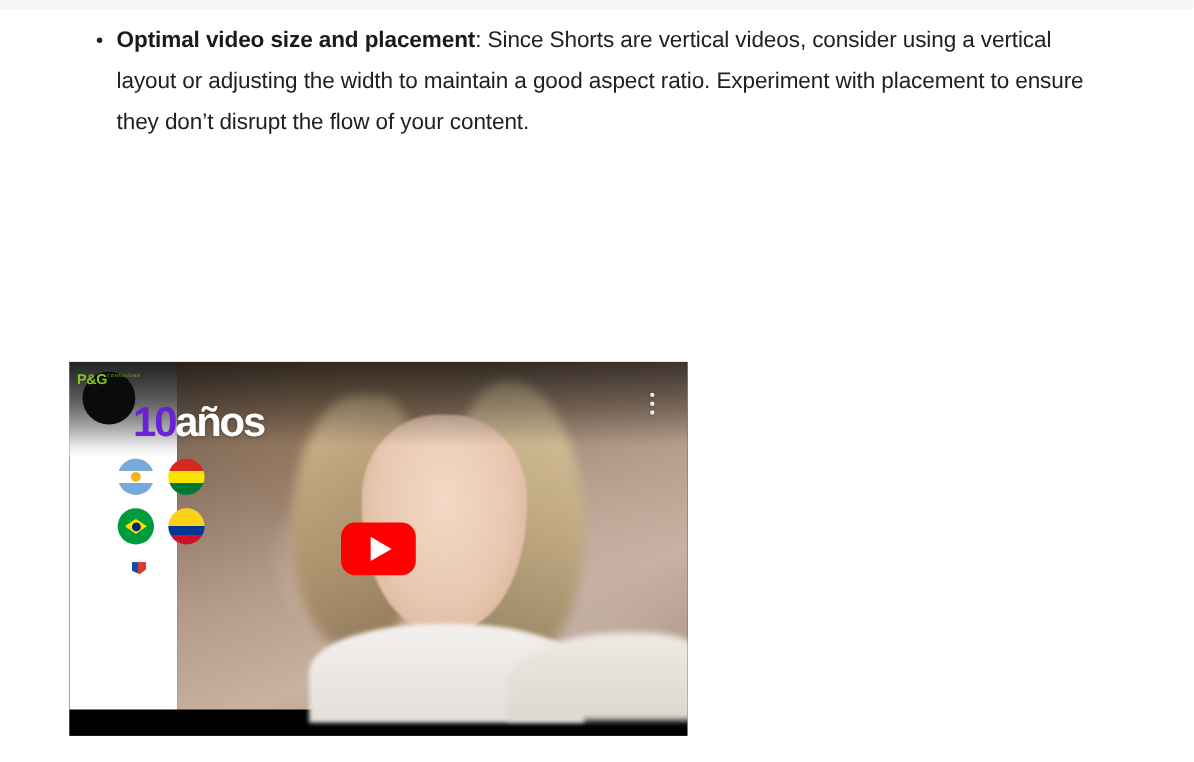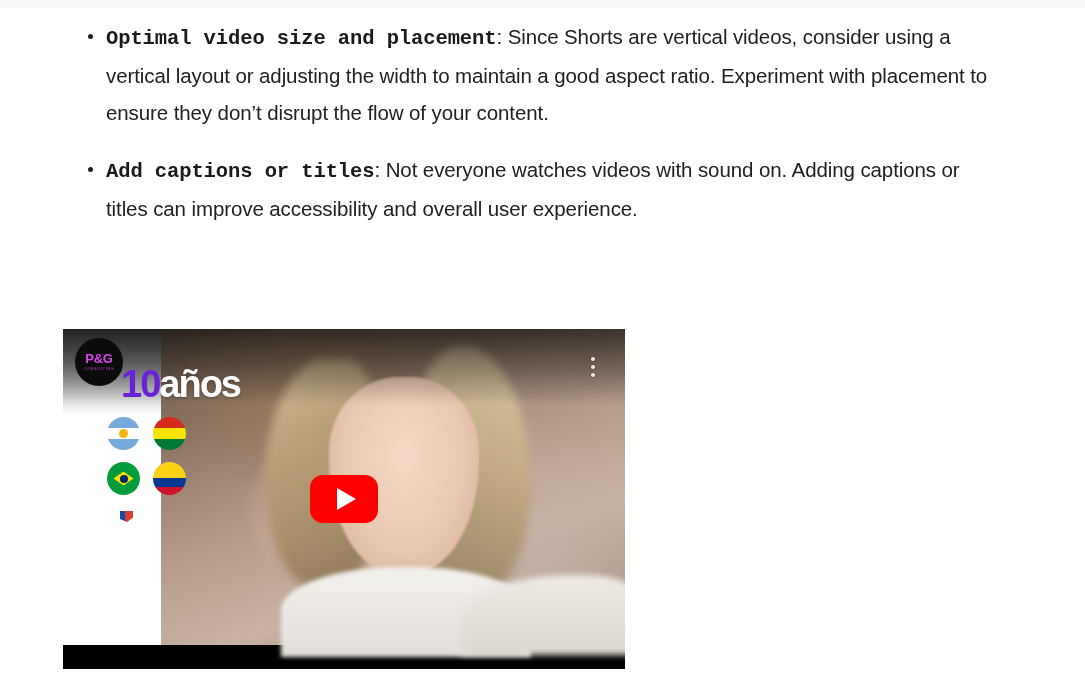--- a/index.html
+++ b/index.html
@@ -54,21 +54,20 @@
     top: 16px;
     width: 5px;
     height: 5px;
     border-radius: 50%;
     background: #212121;
   }
 
   .lead {
     font-weight: bold;
     color: #1a1a1a;
-    font-family: Liberation Mono, monospace;
   }
 
   
   .video-embed {
     position: absolute;
     left: 63px;
     top: 329px;
     width: 562px;
     height: 340px;
     background: #000;
@@ -161,24 +160,23 @@
   }
 
   
   .v-logo {
     position: absolute;
     left: 12px; top: 9px;
     width: 48px; height: 48px;
     border-radius: 50%;
     background: #0b0b0b;
     display: flex;
-    flex-direction: column;
-    align-items: center;
+    flex-direction: row;
     justify-content: center;
-    color: #d946ef;
+    color: #84cc16;
     z-index: 6;
   }
   .v-logo-main {
     font-size: 13px;
     font-weight: bold;
     line-height: 13px;
     letter-spacing: -0.3px;
   }
   .v-logo-sub {
     font-size: 3.8px;
@@ -311,23 +309,20 @@
 
 <div class="top-band"></div>
 
 <div class="article">
   <ul class="bullets">
 
     <li class="bullet">
       <span class="dot"></span><span class="lead">Optimal video size and placement</span><span>: Since Shorts are vertical videos, consider using a vertical layout or adjusting the width to maintain a good aspect ratio. Experiment with placement to ensure they don’t disrupt the flow of your content.</span>
     </li>
 
-    <li class="bullet">
-      <span class="dot"></span><span class="lead">Add captions or titles</span><span>: Not everyone watches videos with sound on. Adding captions or titles can improve accessibility and overall user experience.</span>
-    </li>
 
 
   </ul>
 </div>
 
 <div class="video-embed">
 
   <div class="v-left-panel">
     <div class="v-left-scrim"></div>
   </div>

